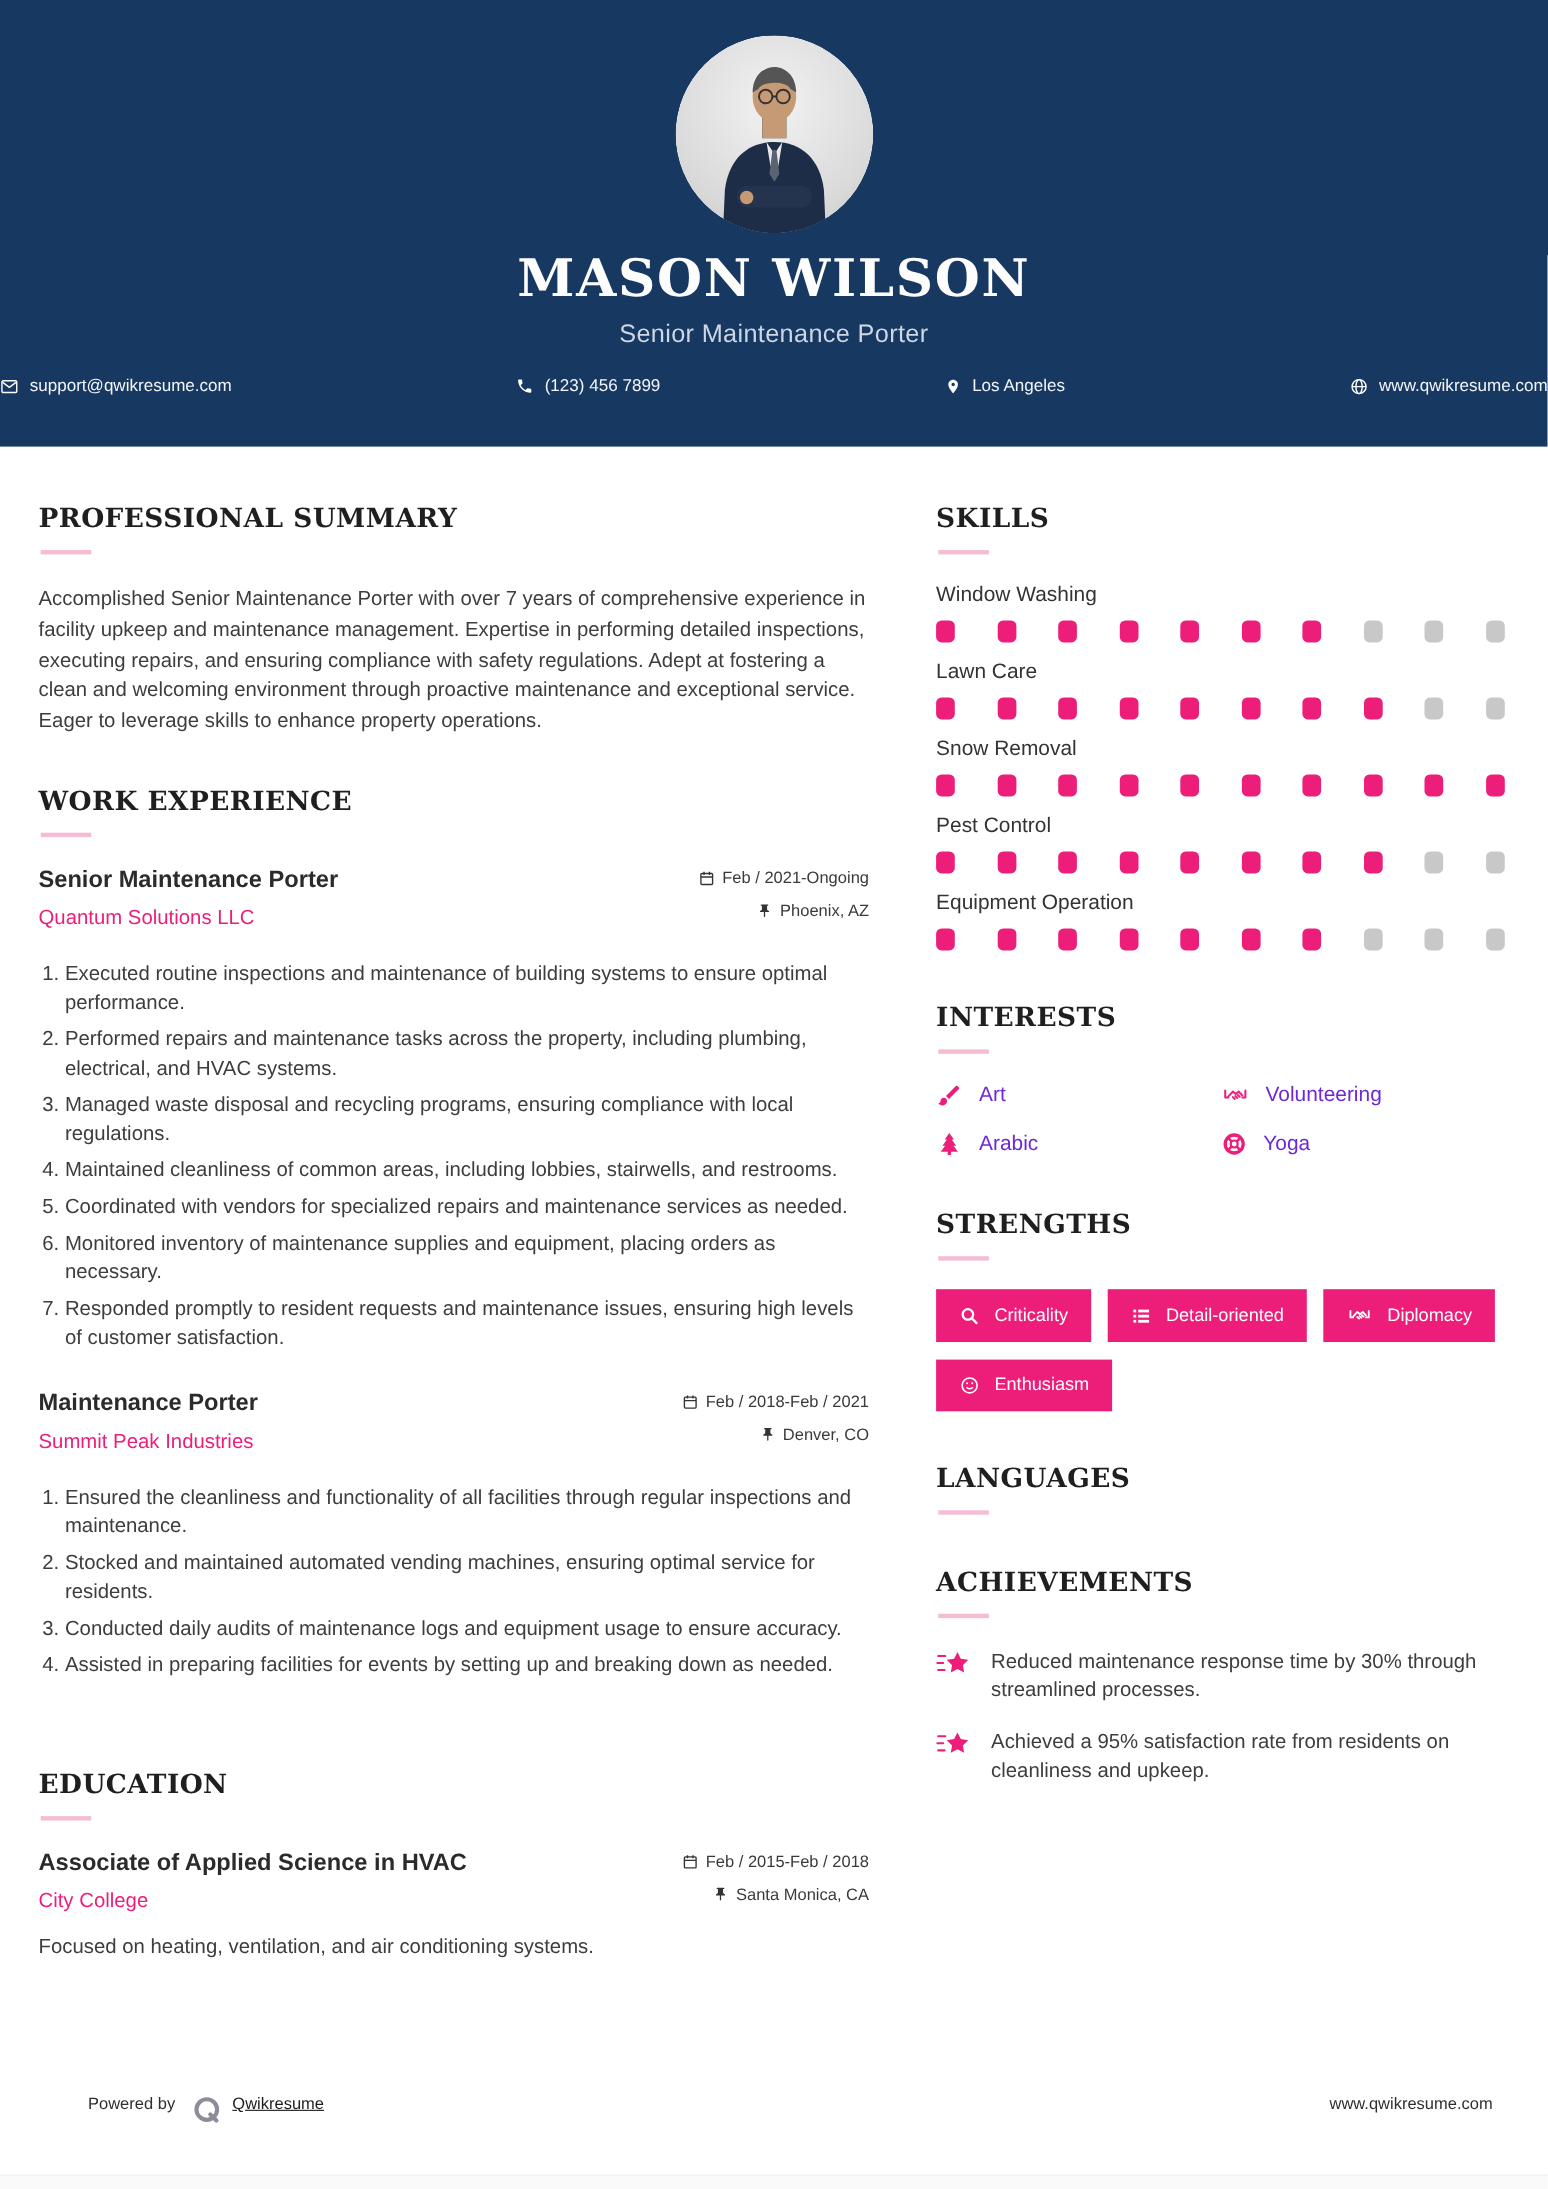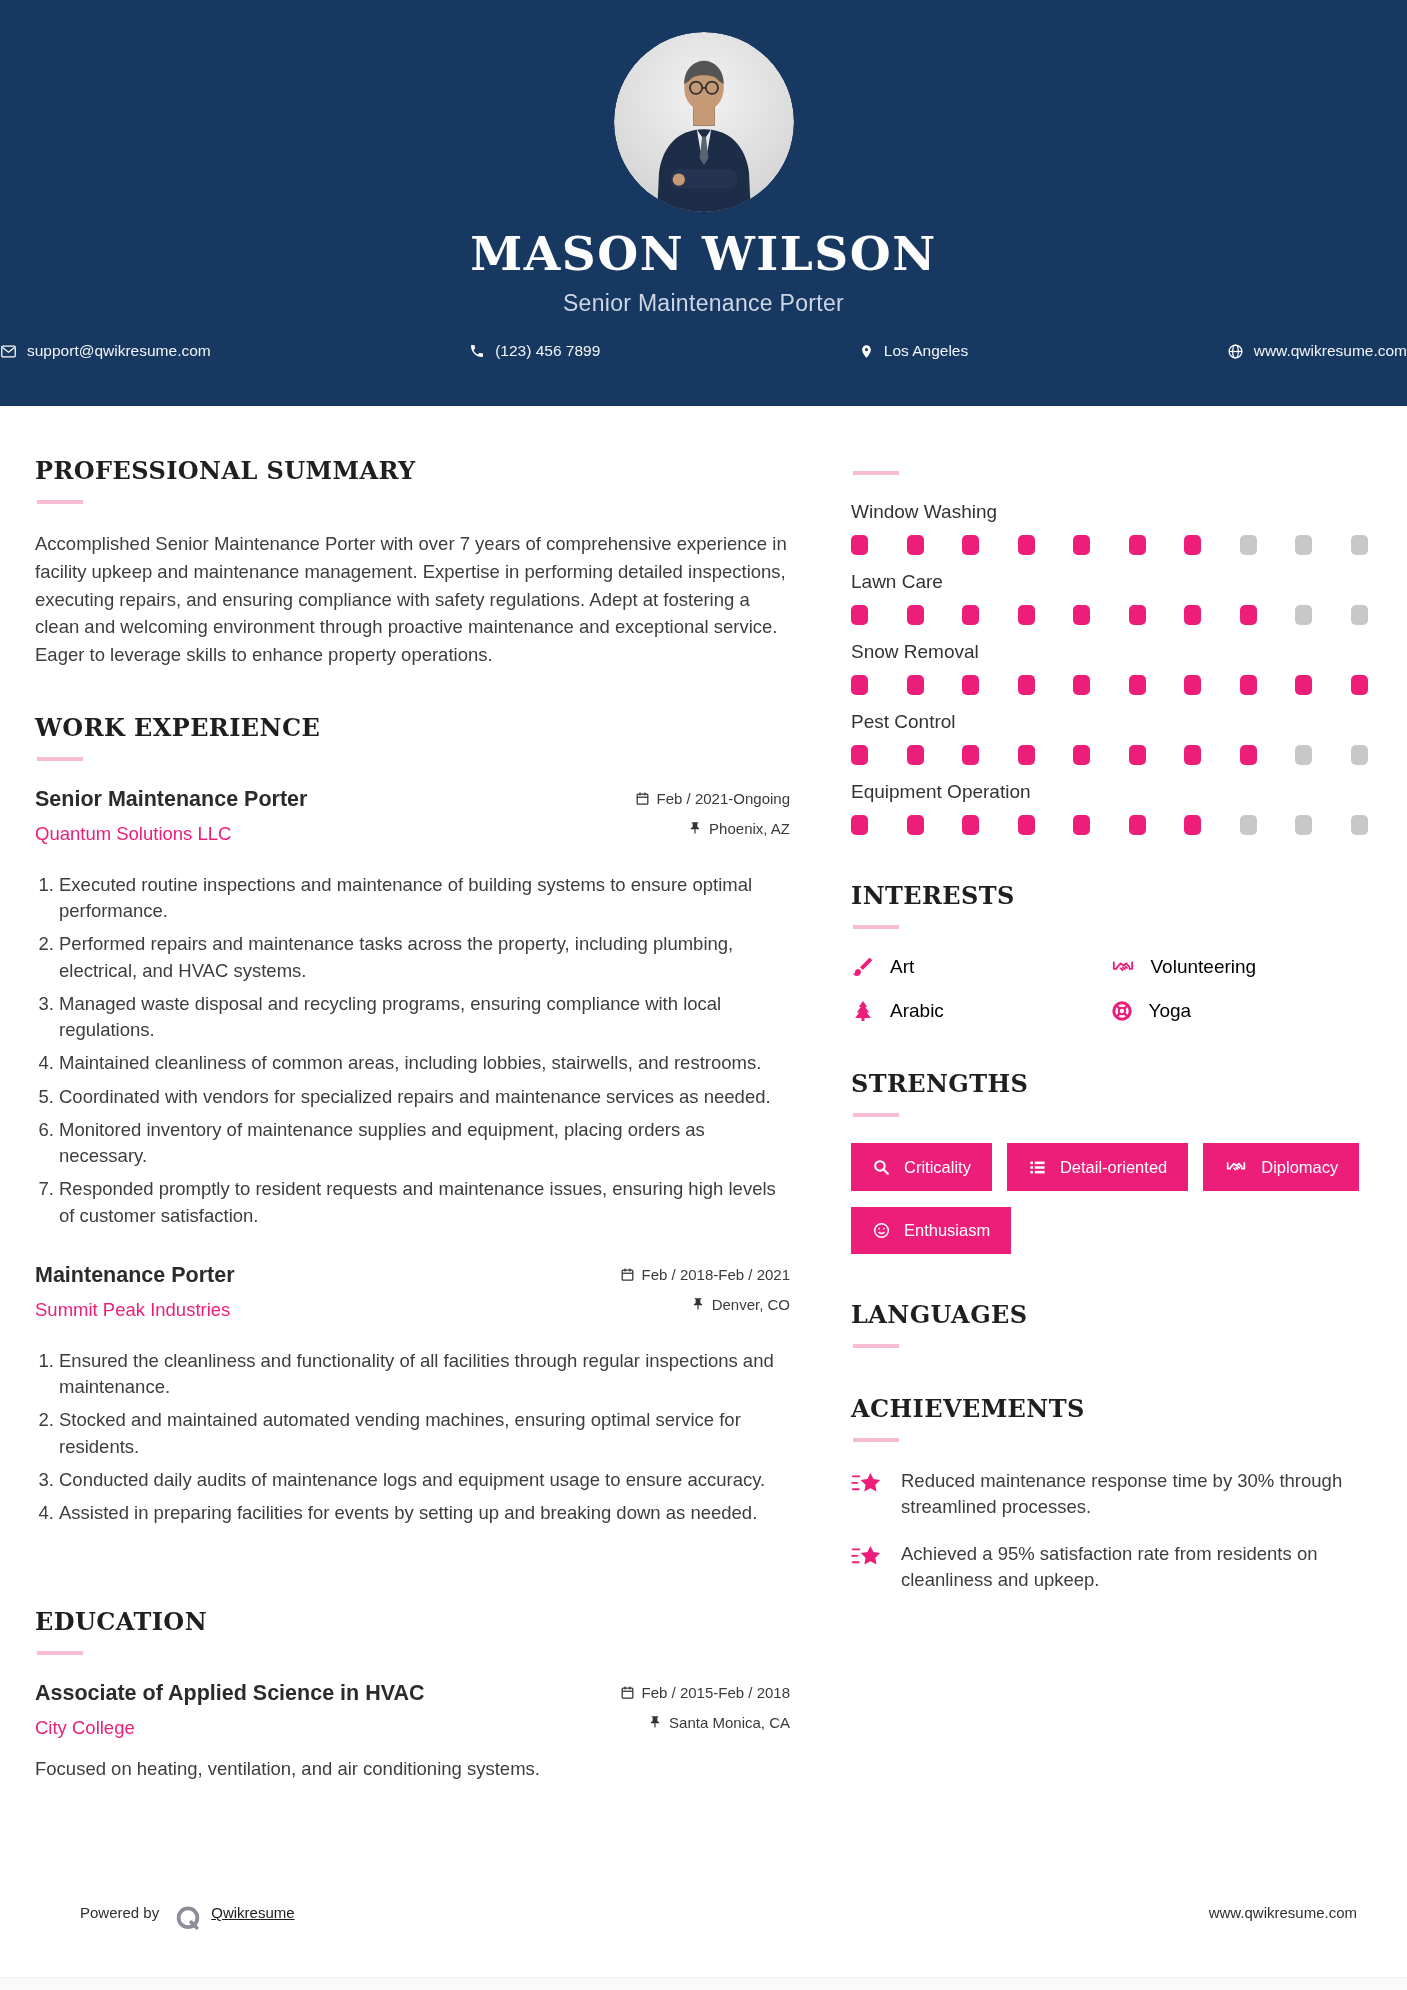--- a/index.html
+++ b/index.html
@@ -51,21 +51,21 @@
   .work-block { margin-top:44px; }
   .edu-block { margin-top:80px; }
   
   .skill { margin-bottom:12px; }
   .skill-name { font-size:19px; color:#333; margin-bottom:12px; }
   .dots { display:flex; justify-content:space-between; margin-bottom:16px; }
   .dot { width:17px; height:20px; border-radius:5px; background:#c8c8c8; }
   .dot.on { background:var(--accent,#ec1e79); }
   
   .interests-grid { display:grid; grid-template-columns:1fr 1fr; row-gap:20px; }
-  .interest { display:flex; align-items:center; gap:15px; font-size:19px; color:#000000; }
+  .interest { display:flex; align-items:center; gap:15px; font-size:19px; color:#6d28d9; }
   .interest svg { color:var(--accent,#ec1e79); flex:none; }
   
   .strengths { display:flex; flex-wrap:wrap; gap:16px 15px; }
   .strength-btn {
     display:inline-flex; align-items:center; gap:13px;
     background:var(--accent,#ec1e79); color:#fff; font-size:16.5px;
     padding:14px 21px; border:none; font-family:inherit; cursor:default;
   }
   .strength-btn svg { color:#fff; }
   
@@ -272,20 +272,21 @@
             </div>
           </div>
         </div>
         <p class="degree-desc">Focused on heating, ventilation, and air conditioning systems.</p>
       </div>
     </div>
   </div>
 
   <div class="col-right">
 
+    <h2 class="sec">SKILLS</h2>
     <div class="rule"></div>
 
     <div class="skill">
       <div class="skill-name">Window Washing</div>
       <div class="dots">
           <span class="dot on"></span>
           <span class="dot on"></span>
           <span class="dot on"></span>
           <span class="dot on"></span>
           <span class="dot on"></span>

